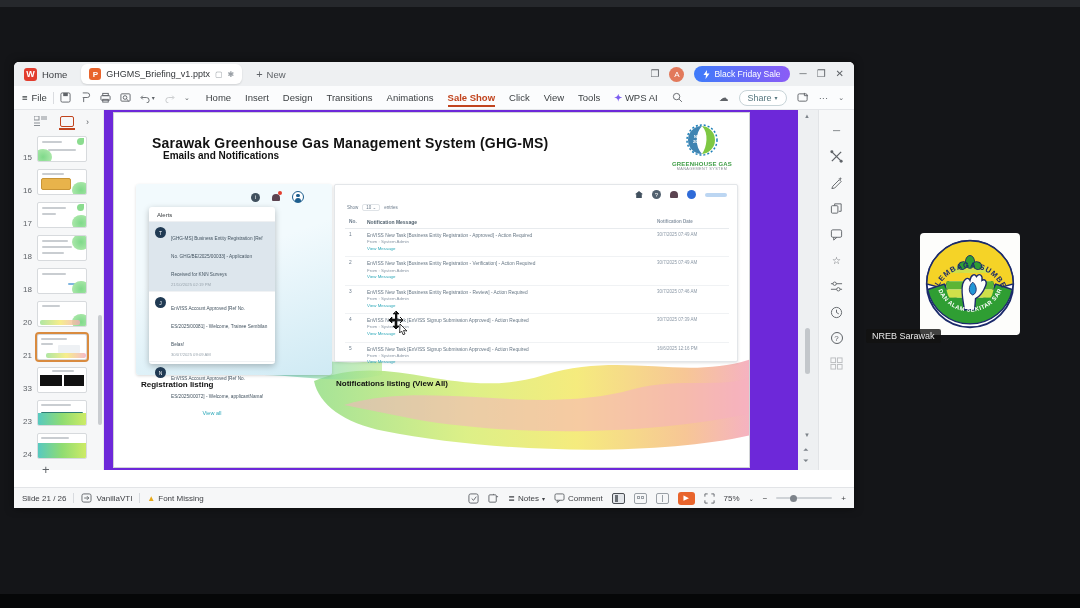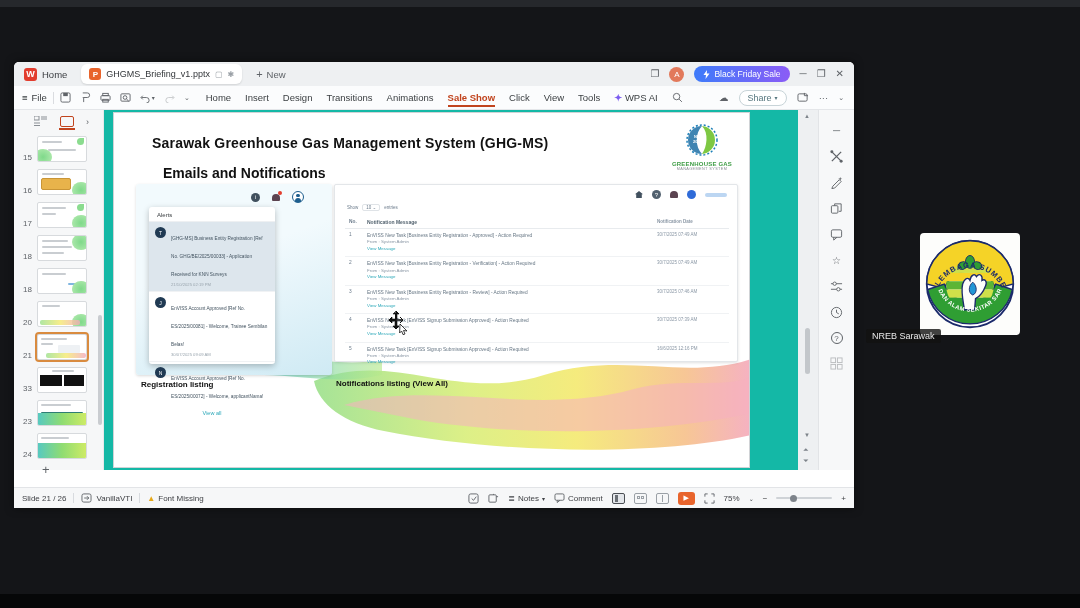--- a/index.html
+++ b/index.html
@@ -52,24 +52,24 @@
   .gleaf{position:absolute;width:7px;height:7px;right:2px;top:1px;background:#8bdc8f;border-radius:50% 0 50% 50%;}
   .ambox{position:absolute;left:3px;top:8px;width:30px;height:12px;background:#e8b34b;border:1px solid #c99536;border-radius:2px;}
   .dkbox{position:absolute;background:#111;}
   .tealbar{position:absolute;left:3px;top:11px;width:42px;height:6px;background:#2e7d74;border-radius:1px;}
   .gwave{position:absolute;left:0;bottom:0;width:100%;height:12px;background:linear-gradient(90deg,#57c9c0,#8fdc72,#cdeb66);}
   .tinywave{position:absolute;left:8px;bottom:1px;width:40px;height:5px;background:linear-gradient(90deg,#9be08c,#f4e96f,#f4a9bb);border-radius:2px;opacity:.8;}
   .lscroll{position:absolute;left:84px;top:205px;width:4px;height:110px;background:#c9ccd0;border-radius:2px;}
   .addslide{position:absolute;left:28px;top:352px;font-size:13px;color:#5f6368;}
 
   
-  .canvas{left:90px;top:48px;width:694px;height:360px;background:#14b8a6;}
+  .canvas{left:90px;top:48px;width:694px;height:360px;background:#6d28d9;}
   .slide{position:absolute;left:9px;top:2px;width:637px;height:356px;background:#fff;border:1px solid #d0d3d6;overflow:hidden;}
   .stitle{position:absolute;left:38px;top:22px;font-size:14px;font-weight:bold;color:#111;letter-spacing:.2px;}
-  .ssub{position:absolute;left:38px;top:52px;font-size:14px;font-weight:bold;color:#111;padding-left:11px;}
+  .ssub{position:absolute;left:38px;top:37px;font-size:10px;font-weight:bold;color:#111;padding-left:11px;}
   .slogo{position:absolute;right:16px;top:10px;width:62px;text-align:center;}
   .slogo .l1{font-size:6px;font-weight:bold;color:#3d9c44;letter-spacing:.2px;}
   .slogo .l2{font-size:3.8px;color:#8a8f95;letter-spacing:.4px;}
   .caption{position:absolute;font-size:8px;font-weight:bold;color:#111;}
 
   
   .shotL{position:absolute;left:22px;top:71px;width:196px;height:191px;background:linear-gradient(160deg,#f2fafd 40%,#cfeaf4);border-radius:3px;box-shadow:0 1px 3px rgba(0,0,0,.15);}
   .hdric{position:absolute;display:flex;align-items:center;gap:12px;right:28px;top:7px;}
   .icircle{width:9px;height:9px;border-radius:50%;background:#41505e;color:#fff;font-size:6px;display:flex;align-items:center;justify-content:center;}
   .bell{position:relative;width:8px;height:9px;}

